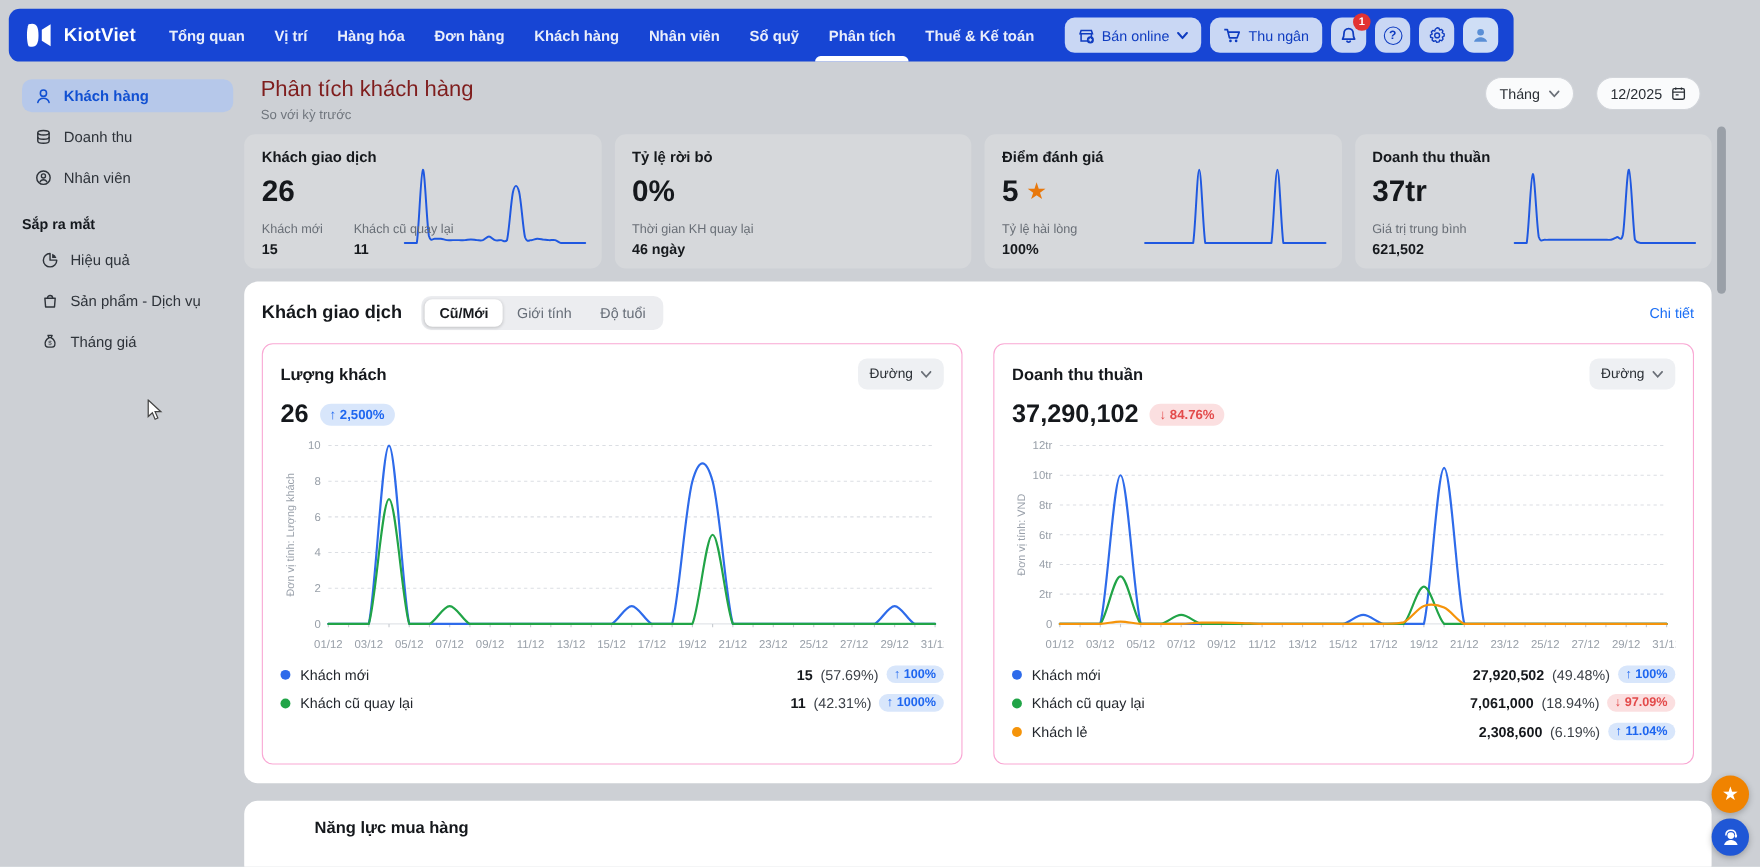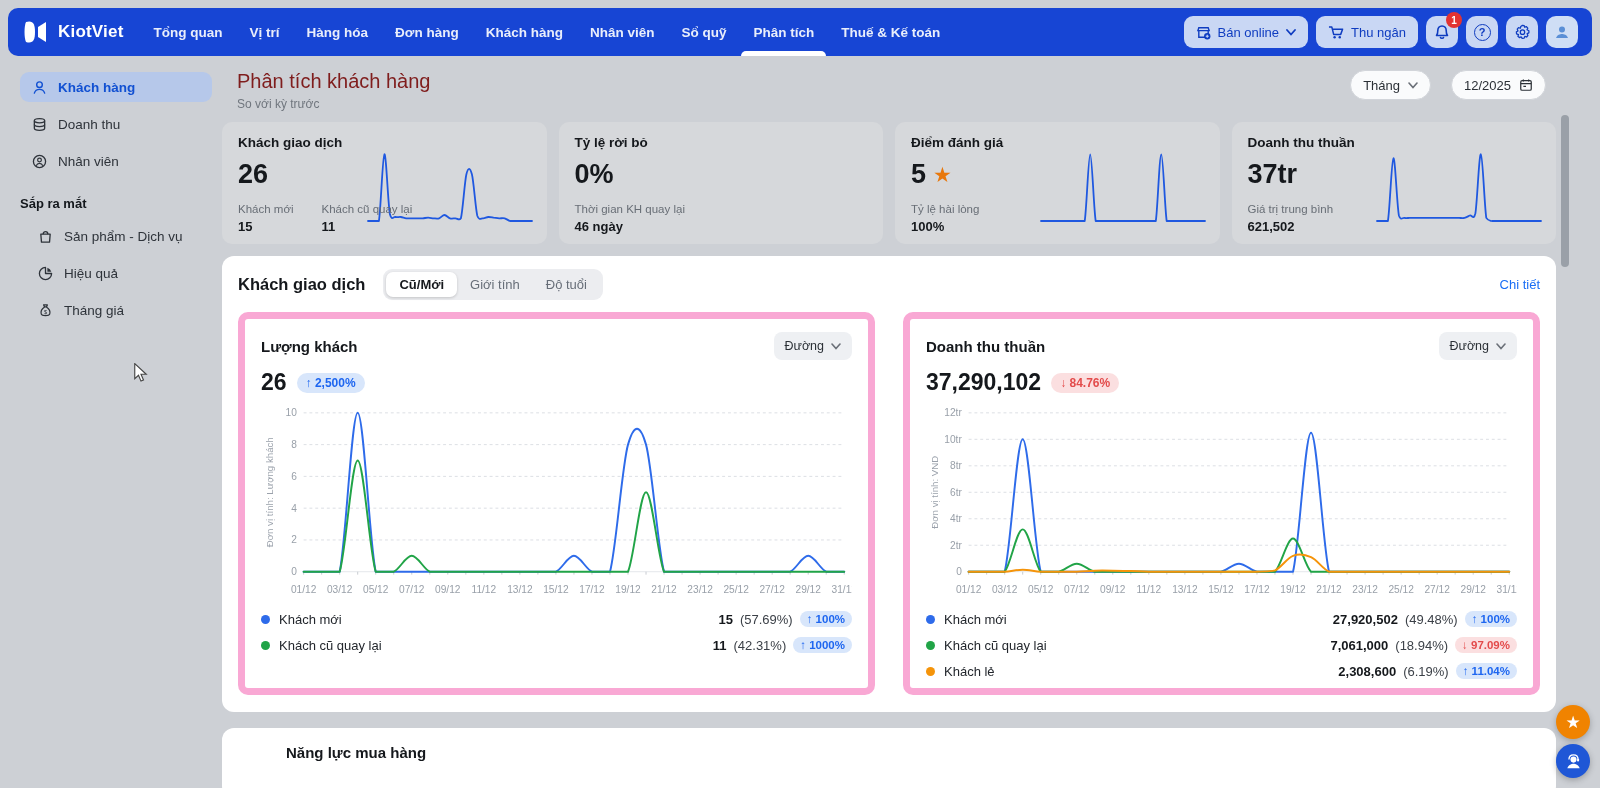--- a/index.html
+++ b/index.html
@@ -1,20 +1,20 @@
 <!DOCTYPE html>
 <html><head>
 <meta charset="utf-8">
 <style>
   * { margin:0; padding:0; box-sizing:border-box; }
   body { font-family:"Liberation Sans","DejaVu Sans",sans-serif; }
   .screen { position:relative; width:1600px; height:788px; background:#cdd0d5; overflow:hidden; }
 
   
-  .navbar { position:absolute; left:8px; top:8px; width:1584px; height:48px; background:#1745d4;
+  .navbar { position:absolute; left:8px; top:8px; width:1368px; height:48px; background:#1745d4;
             border-radius:10px; display:flex; align-items:center; padding:0 14px; }
   .brand { display:flex; align-items:center; gap:8px; margin-right:30px; }
   .brand-name { color:#fff; font-weight:700; font-size:17px; letter-spacing:.2px; }
   .nav-menu { display:flex; align-items:stretch; gap:27px; height:48px; }
   .nav-item { position:relative; display:flex; align-items:center; color:#e9eefb; font-size:13.5px;
               font-weight:600; cursor:pointer; white-space:nowrap; }
   .nav-item.active::after { content:""; position:absolute; left:-12px; right:-12px; bottom:0; height:5px;
               background:#fff; border-radius:6px 6px 0 0; }
   .nav-right { margin-left:auto; display:flex; align-items:center; gap:8px; }
   .nav-pill { display:flex; align-items:center; gap:7px; height:32px; padding:0 12px; background:#c9d7f4;
@@ -61,21 +61,21 @@
   .main-card { position:absolute; left:222px; right:44px; top:256px; height:456px; background:#fff;
                border-radius:12px; padding:13px 16px; }
   .main-hdr { display:flex; align-items:center; }
   .main-title { font-size:16.5px; font-weight:700; color:#15181c; }
   .tabs { margin-left:18px; display:flex; background:#ecedf0; border-radius:9px; padding:3px; }
   .tab { padding:5px 13px; font-size:13px; color:#676e78; border-radius:7px; cursor:pointer; white-space:nowrap; }
   .tab.active { background:#fff; color:#15181c; font-weight:600; box-shadow:0 1px 3px rgba(0,0,0,.18); }
   .detail-link { margin-left:auto; font-size:13px; color:#1a6ef5; cursor:pointer; }
 
   .charts-row { margin-top:12px; display:grid; grid-template-columns:1fr 1fr; gap:28px; }
-  .chart-card { border:7px solid #f9a8d4; border-radius:10px; padding:13px 16px; height:383px; position:relative; }
+  .chart-card { border:1px solid #f9a8d4; border-radius:10px; padding:13px 16px; height:383px; position:relative; }
   .chart-hdr { display:flex; align-items:center; }
   .chart-title { font-size:15px; font-weight:700; color:#15181c; }
   .type-pill { margin-left:auto; display:flex; align-items:center; gap:7px; height:28px; padding:0 11px;
                background:#eef0f3; border-radius:8px; font-size:12.5px; color:#2b3036; }
   .chart-valrow { margin-top:9px; display:flex; align-items:center; gap:10px; }
   .chart-bigval { font-size:23px; font-weight:700; color:#15181c; }
   .badge { font-size:12px; font-weight:700; padding:3px 9px; border-radius:12px; white-space:nowrap; }
   .badge-up { background:#d8e6fb; color:#1e66f0; }
   .badge-down { background:#fbdfe0; color:#e34b4b; }
   .chart-svg { display:block; margin-top:4px; width:100%; height:202px; }
@@ -201,34 +201,34 @@
           </svg>
       </span>
       <span>Nhân viên</span>
     </div>
 
     <div class="side-section">Sắp ra mắt</div>
 
     <div class="side-item side-sub">
       <span class="side-icon">
         <svg width="15" height="15" viewBox="0 0 16 16">
+            <path d="M8 1.5 A6.5 6.5 0 1 0 14.5 8 L8 8 Z" fill="none" stroke="currentColor" stroke-width="1.4" stroke-linejoin="round"></path>
+            <path d="M10 1.8 A6.5 6.5 0 0 1 14.2 6 L10 6 Z" fill="currentColor"></path>
+          </svg>
+      </span>
+      <span>Hiệu quả</span>
+    </div>
+    <div class="side-item side-sub">
+      <span class="side-icon">
+        <svg width="15" height="15" viewBox="0 0 16 16">
             <path d="M3 5.5 H13 L12.3 14 H3.7 Z" fill="none" stroke="currentColor" stroke-width="1.4" stroke-linejoin="round"></path>
             <path d="M5.5 5.5 C5.5 2 10.5 2 10.5 5.5" fill="none" stroke="currentColor" stroke-width="1.4"></path>
           </svg>
       </span>
       <span>Sản phẩm - Dịch vụ</span>
-    </div>
-    <div class="side-item side-sub">
-      <span class="side-icon">
-        <svg width="15" height="15" viewBox="0 0 16 16">
-            <path d="M8 1.5 A6.5 6.5 0 1 0 14.5 8 L8 8 Z" fill="none" stroke="currentColor" stroke-width="1.4" stroke-linejoin="round"></path>
-            <path d="M10 1.8 A6.5 6.5 0 0 1 14.2 6 L10 6 Z" fill="currentColor"></path>
-          </svg>
-      </span>
-      <span>Hiệu quả</span>
     </div>
     <div class="side-item side-sub">
       <span class="side-icon">
         <svg width="15" height="15" viewBox="0 0 16 16">
             <path d="M6 2 H10 L9 4.2 H7 Z" fill="none" stroke="currentColor" stroke-width="1.3" stroke-linejoin="round"></path>
             <path d="M7 4.2 C3.5 6.5 2.8 9.5 3.5 11.8 C4.2 14 11.8 14 12.5 11.8 C13.2 9.5 12.5 6.5 9 4.2" fill="none" stroke="currentColor" stroke-width="1.3" stroke-linejoin="round"></path>
             <text x="8" y="11.3" font-size="6" text-anchor="middle" fill="currentColor">$</text>
           </svg>
       </span>
       <span>Tháng giá</span>

